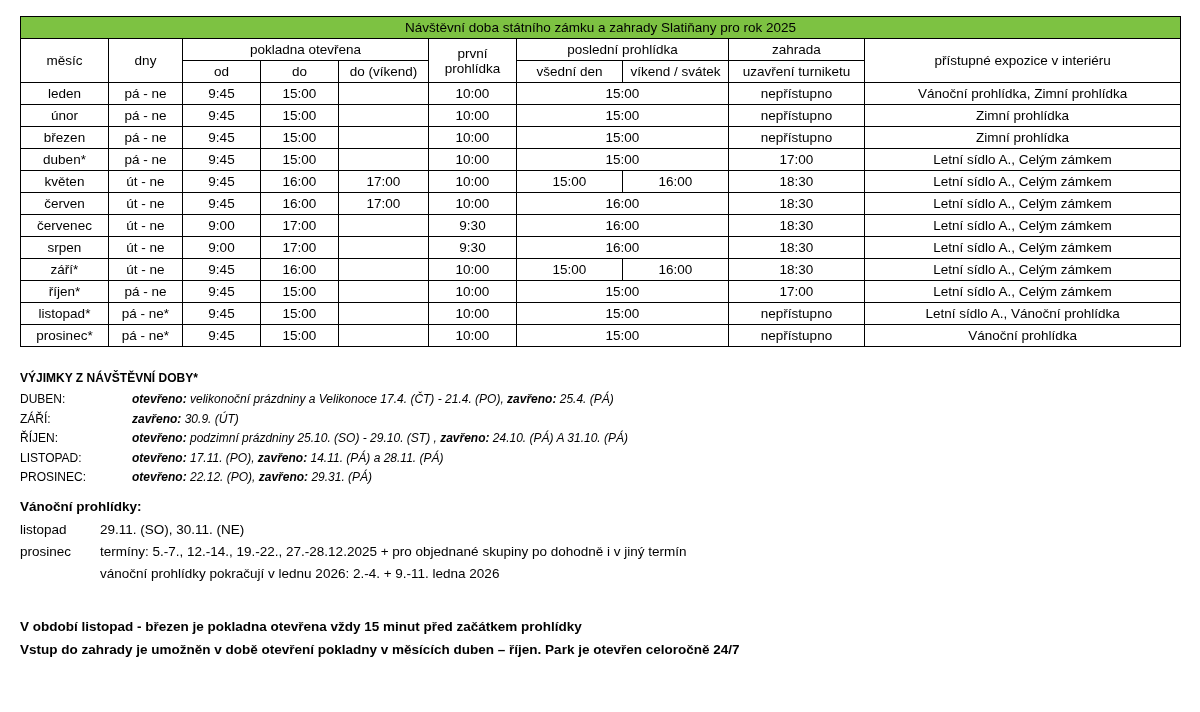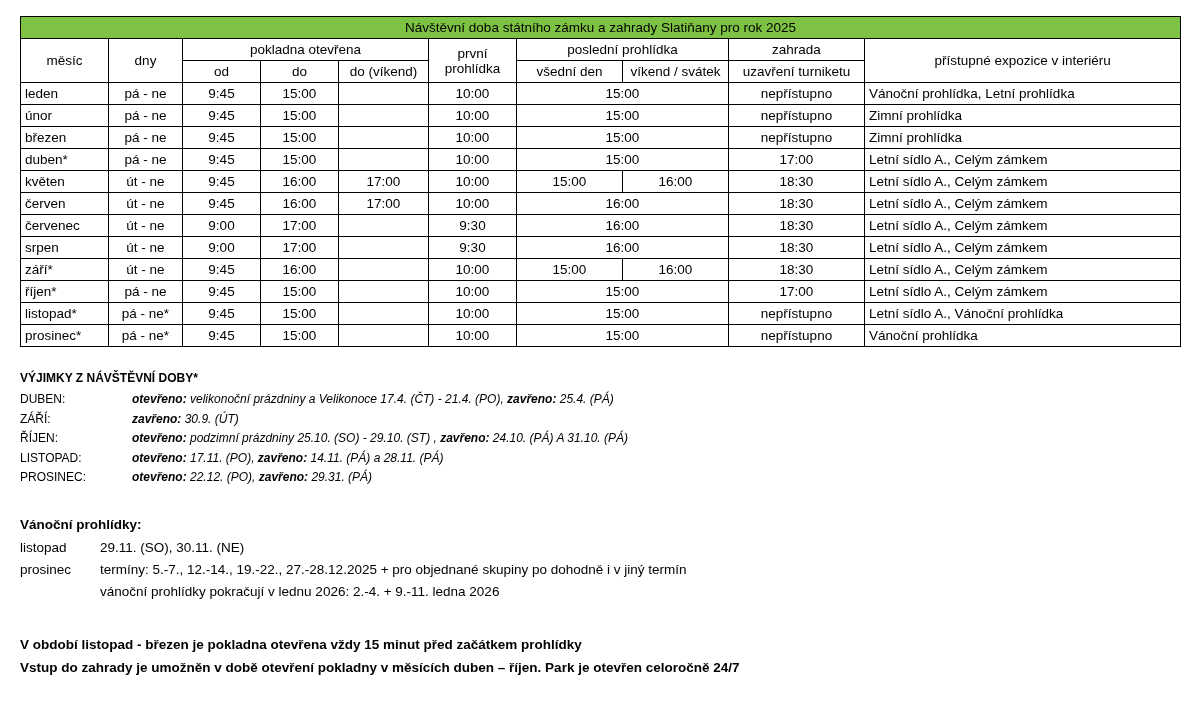--- a/index.html
+++ b/index.html
@@ -41,21 +41,21 @@
     font-weight: bold;
     font-size: 16px;
     height: 30px;
     padding: 4px;
   }
   .hdr td {
     text-align: center;
     vertical-align: middle;
   }
   td.c { text-align: center; }
-  td.l { text-align: left; padding-left: 6px; }
+  td.l { text-align: center; padding-left: 6px; }
 
   
   col.c-mesic    { width: 88px; }
   col.c-dny      { width: 74px; }
   col.c-od       { width: 78px; }
   col.c-do       { width: 78px; }
   col.c-dovik    { width: 90px; }
   col.c-prvni    { width: 88px; }
   col.c-vsedni   { width: 106px; }
   col.c-vikend   { width: 106px; }
@@ -77,21 +77,21 @@
     align-items: baseline;
     gap: 16px;
   }
   .note-label {
     width: 96px;
     flex: 0 0 96px;
   }
   .note-body { flex: 1; font-style: italic; }
 
   .vanocni {
-    margin-top: 26px;
+    margin-top: 8px;
     font-size: 13.5px;
     line-height: 1.62;
   }
   .vanocni-title { font-weight: bold; margin-bottom: 2px; }
   .van-line {
     display: flex;
     align-items: baseline;
   }
   .van-label {
     width: 80px;
@@ -150,21 +150,21 @@
     <tbody id="schedule-body">
         <tr>
           <td class="l">leden</td>
           <td class="c">pá - ne</td>
           <td class="c">9:45</td>
           <td class="c">15:00</td>
           <td class="c"></td>
           <td class="c">10:00</td>
           <td class="c" colspan="2">15:00</td>
           <td class="c">nepřístupno</td>
-          <td class="l">Vánoční prohlídka, Letní prohlídka</td>
+          <td class="l">Vánoční prohlídka, Zimní prohlídka</td>
         </tr>
         <tr>
           <td class="l">únor</td>
           <td class="c">pá - ne</td>
           <td class="c">9:45</td>
           <td class="c">15:00</td>
           <td class="c"></td>
           <td class="c">10:00</td>
           <td class="c" colspan="2">15:00</td>
           <td class="c">nepřístupno</td>

